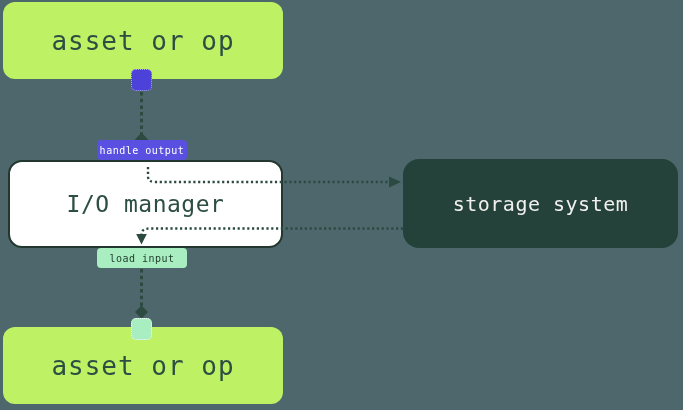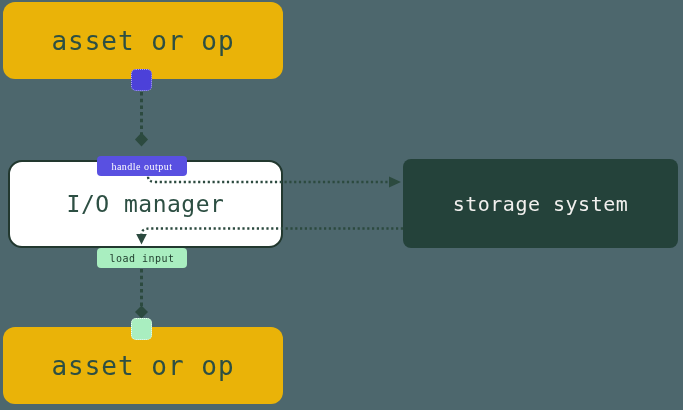--- a/index.html
+++ b/index.html
@@ -16,21 +16,21 @@
     display: flex;
     align-items: center;
     justify-content: center;
     box-sizing: border-box;
     z-index: 1;
   }
   .asset-box {
     left: 3px;
     width: 280px;
     height: 77px;
-    background: #eab308;
+    background: #bef264;
     border-radius: 12px;
     color: #2d4f43;
     font-size: 26px;
     letter-spacing: 1px;
   }
   .asset-top { top: 2px; }
   .asset-bottom { top: 327px; }
   .io-box {
     left: 8px;
     top: 160px;
@@ -43,21 +43,21 @@
     font-size: 23px;
     letter-spacing: 0.5px;
     text-align: center;
   }
   .storage-box {
     left: 403px;
     top: 159px;
     width: 275px;
     height: 89px;
     background: #24423a;
-    border-radius: 8px;
+    border-radius: 16px;
     color: #f1f0ee;
     font-size: 20px;
     letter-spacing: 0.5px;
   }
   .flow-svg {
     position: absolute;
     left: 0;
     top: 0;
     z-index: 2;
     pointer-events: none;
@@ -91,24 +91,23 @@
     height: 20px;
     border-radius: 4px;
     display: flex;
     align-items: center;
     justify-content: center;
     font-size: 10px;
     letter-spacing: 0.5px;
     z-index: 3;
   }
   .badge-handle-output {
-    top: 156px;
+    top: 140px;
     background: #5950e1;
     color: #ffffff;
-    font-family: Liberation Serif, serif;
   }
   .badge-load-input {
     top: 248px;
     background: #a9eec0;
     color: #21402f;
   }
 </style>
 </head>
 <body>
 

